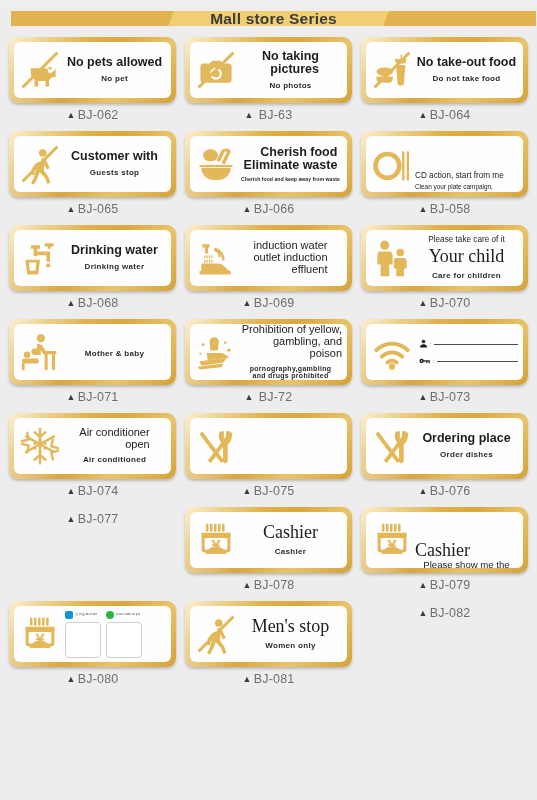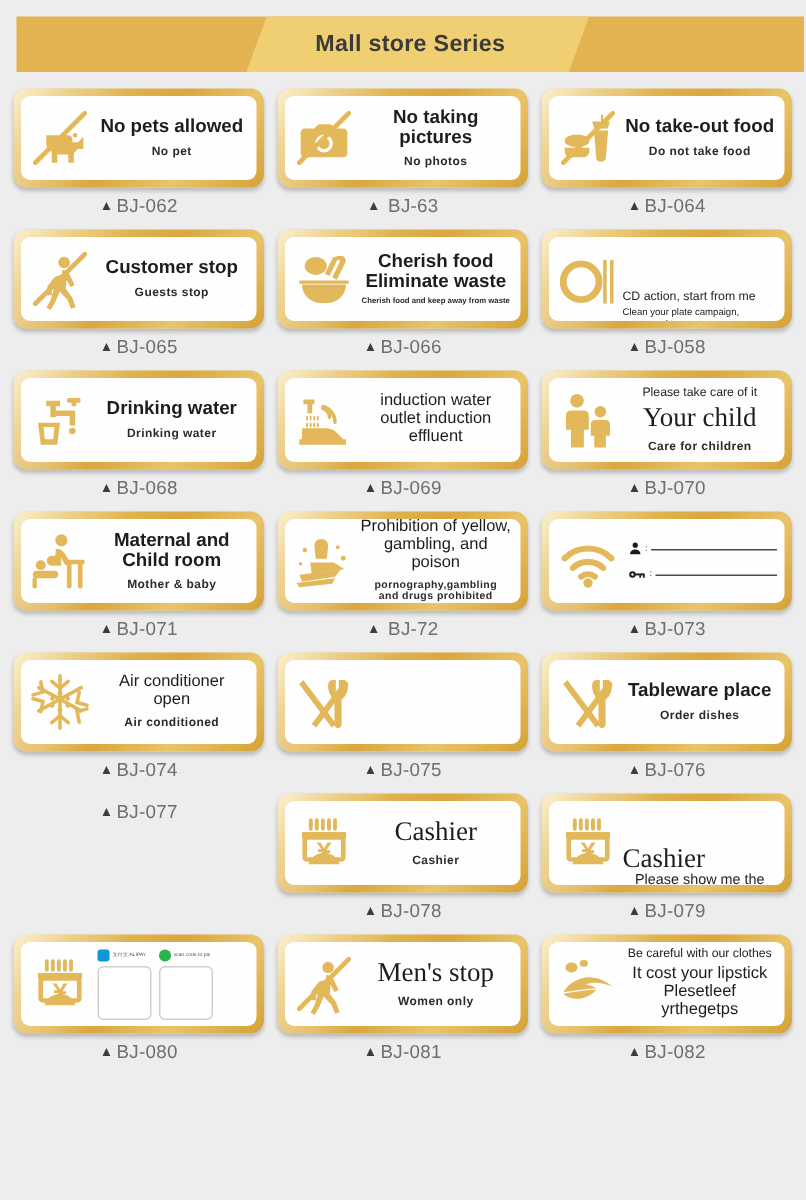--- a/index.html
+++ b/index.html
@@ -8,21 +8,21 @@
     background:#eeeeee;
     font-family:"Liberation Sans",sans-serif;
     overflow:hidden;
   }
   .page{position:relative;width:537px;height:800px;background:#ededed;}
 
   
   .banner{
     position:relative;
     margin:11px 1px 0 11px;
-    height:37px;
+    height:15px;
     background:#e2b350;
     overflow:hidden;
   }
   .banner .slab{
     position:absolute;top:0;height:100%;
     background:#f0cf72;
   }
   .banner .slab.mid{
     left:160px;width:215px;
     transform:skewX(-20deg);
@@ -88,21 +88,21 @@
     text-align:center;
     line-height:1.08;
   }
   .t-main{
     color:#1d1d1d;font-weight:600;
     font-size:12.5px;
     white-space:nowrap;
   }
   .t-main.sm{font-size:11px;font-weight:500;}
   .t-main.xl{font-size:18px;font-weight:400;font-family:Liberation Serif, serif;}
-  .t-main.wrap{white-space:normal;}
+  .t-main.wrap{white-space:normal;text-align:right;}
   .t-sub{
     color:#2b2b2b;font-weight:700;
     font-size:8px;margin-top:5px;letter-spacing:.3px;
     white-space:nowrap;
   }
   .t-sub.tiny{font-size:5.2px;font-weight:600;letter-spacing:0;margin-top:4px;}
   .t-sub.sm2{font-size:7px;}
   .t-top{
     color:#1d1d1d;font-size:8.2px;font-weight:500;margin-bottom:3px;white-space:nowrap;
   }
@@ -227,21 +227,21 @@
             <div class="icon-box">
               <svg viewBox="0 0 48 48" width="44" height="44">
                 <g fill="#e3b85a">
                   <circle cx="27" cy="12" r="4.2"></circle>
                   <path d="M25.6 17.5c2.6 0 4.6 1.3 5.6 3.6l3.4 7.2-3 1.6-2.8-5.4-.6 6.6 4.6 6.2 2.6 7.2-3.4 1.2-2.6-6.6-5.6-6-3.2 7.6-3.4 5.8-3-1.8 3-5.4 3-11-2.2 2.4v5.2h-3.2v-6.4l4.4-5.8c1.4-1.8 3.4-2.2 6.4-2.2z"></path>
                 </g>
                 <line x1="6" y1="42" x2="42" y2="6" stroke="#e3b85a" stroke-width="3.4" stroke-linecap="round"></line>
               </svg>
             </div>
             <div class="txt">
-              <div class="t-main">Customer stop</div>
+              <div class="t-main">Customer with</div>
               <div class="t-sub">Guests stop</div>
             </div>
           </div>
         </div>
         <div class="cap">
           <span class="tri">▲</span>
           <span>BJ-065</span>
         </div>
       </div>
       <div class="cell">
@@ -397,21 +397,20 @@
                   <circle cx="10" cy="27" r="3.6"></circle>
                   <path d="M7 31h13c1.6 0 2.8 1.2 2.8 2.8s-1.2 2.8-2.8 2.8H7c-1.6 0-2.8-1.2-2.8-2.8S5.4 31 7 31z"></path>
                   <rect x="4" y="36" width="3.2" height="8" rx="1.4"></rect>
                   <rect x="29" y="24" width="3.4" height="20" rx="1.6"></rect>
                   <rect x="37" y="24" width="3.4" height="20" rx="1.6"></rect>
                   <rect x="27" y="23" width="15" height="3.4" rx="1.6"></rect>
                 </g>
               </svg>
             </div>
             <div class="txt">
-              <div class="t-main wrap">Maternal and<br>Child room</div>
               <div class="t-sub">Mother &amp; baby</div>
             </div>
           </div>
         </div>
         <div class="cap">
           <span class="tri">▲</span>
           <span>BJ-071</span>
         </div>
       </div>
       <div class="cell">
@@ -550,21 +549,21 @@
                   <path d="M9 8l24 32-3.4 2.6L6 11z"></path>
                   <path d="M38 8c2.4 0 3.4 2 3.4 4.6 0 4.4-2 8-4.6 9.6v18c0 1.6-1.2 2.8-2.6 2.8s-2.6-1.2-2.6-2.8V22.2C29 20.6 27 17 27 12.6 27 10 28 8 30.4 8"></path>
                   <rect x="32.6" y="7" width="2.2" height="12" rx="1" fill="#fefefe"></rect>
                 </g>
                 <g fill="#e3b85a">
                   <path d="M39 8l-24 32 3.4 2.6L42 11z"></path>
                 </g>
               </svg>
             </div>
             <div class="txt">
-              <div class="t-main">Tableware place</div>
+              <div class="t-main">Ordering place</div>
               <div class="t-sub">Order dishes</div>
             </div>
           </div>
         </div>
         <div class="cap">
           <span class="tri">▲</span>
           <span>BJ-076</span>
         </div>
       </div>
       <div class="cell">
@@ -701,38 +700,20 @@
               <div class="t-sub">Women only</div>
             </div>
           </div>
         </div>
         <div class="cap">
           <span class="tri">▲</span>
           <span>BJ-081</span>
         </div>
       </div>
       <div class="cell">
-        <div class="plate">
-          <div class="face">
-            <div class="icon-box">
-              <svg viewBox="0 0 48 48" width="44" height="44">
-                <g fill="#e3b85a">
-                  <path d="M6 30c4-7 12-11 19-11 6 0 12 2.6 17 7-4.4-2-9-3-13-3-2.6 0-5 .4-7 1.2 3 .4 6 1.4 8 3-7 0-15 1.4-24 2.8z"></path>
-                  <path d="M6 31c9-1.4 17-2.8 24-2.8-3 3.4-8 6.6-14 6.6-4 0-7.6-1.4-10-3.8z"></path>
-                  <ellipse cx="12" cy="12" rx="4.4" ry="3.6"></ellipse>
-                  <ellipse cx="21" cy="9" rx="3" ry="2.4"></ellipse>
-                </g>
-              </svg>
-            </div>
-            <div class="txt">
-              <div class="t-top">Be careful with our clothes</div>
-              <div class="t-main sm wrap">It cost your lipstick<br>Plesetleef<br>yrthegetps</div>
-            </div>
-          </div>
-        </div>
         <div class="cap">
           <span class="tri">▲</span>
           <span>BJ-082</span>
         </div>
       </div>
     </div>
 
 </div>
 
 </body></html>

